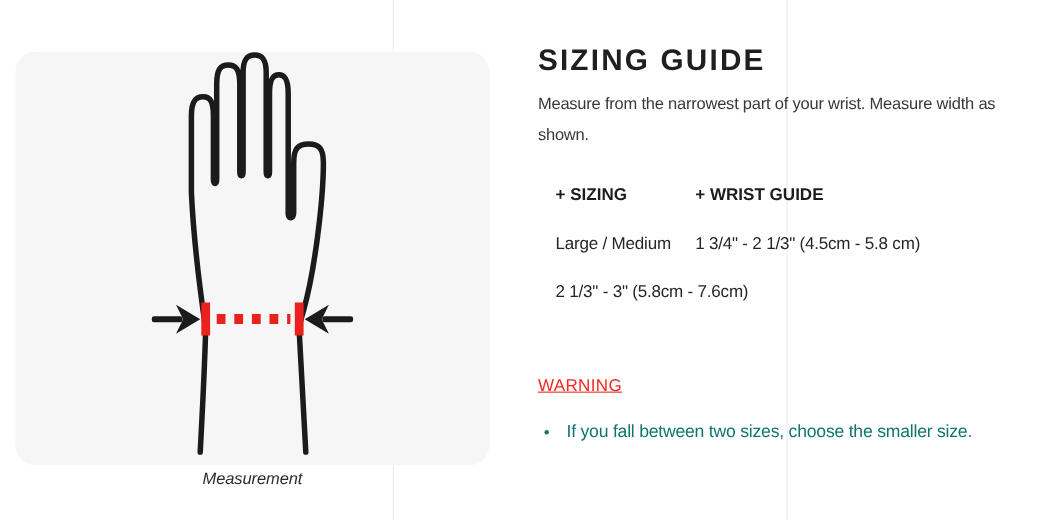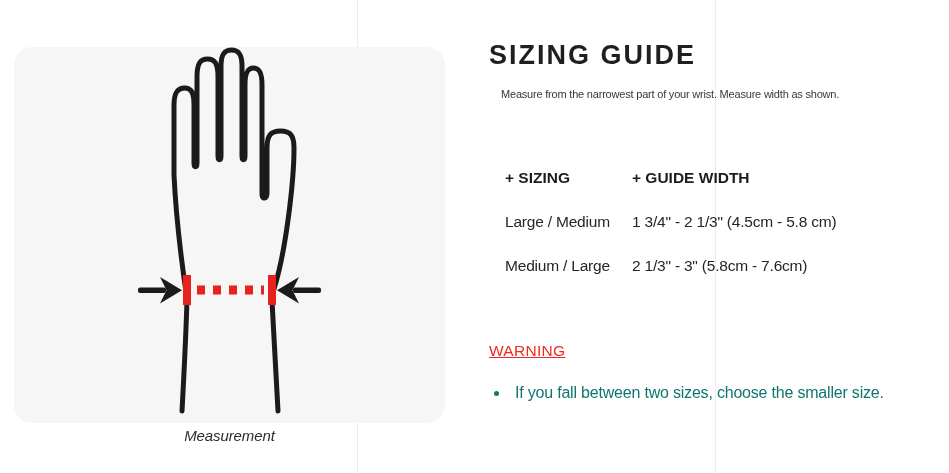--- a/index.html
+++ b/index.html
@@ -14,22 +14,22 @@
   .img-card{position:absolute;left:14px;top:47px;width:431px;height:376px;
             background:#f6f6f6;border-radius:18px;z-index:1;overflow:hidden;}
   .img-card svg{display:block;}
   .caption{position:absolute;left:14px;top:427px;width:431px;text-align:center;
            font-size:15px;color:#2c2c2c;letter-spacing:-0.1px;z-index:1;font-style:italic;}
 
   
   .content{position:absolute;left:489px;top:0;width:450px;height:397px;z-index:1;}
   .title{position:absolute;left:0;top:40px;font-size:27px;line-height:30px;font-weight:bold;
          letter-spacing:2px;color:#1f1f1f;white-space:nowrap;}
-  .desc{position:absolute;left:0;top:81px;width:445px;font-size:11px;line-height:27.5px;
-        color:#383838;letter-spacing:-0.2px;margin-left:12px;}
+  .desc{position:absolute;left:0;top:81px;width:445px;font-size:15px;line-height:27.5px;
+        color:#383838;letter-spacing:-0.2px;}
 
   .size-table{position:absolute;left:16px;top:168px;display:flex;flex-direction:column;gap:24px;}
   .trow{display:flex;align-items:flex-start;line-height:20px;font-size:15.5px;color:#262626;}
   .trow .c1{width:127px;flex:0 0 127px;letter-spacing:-0.2px;}
   .trow .c2{letter-spacing:-0.2px;white-space:nowrap;}
   .trow.thead .c1,.trow.thead .c2{font-weight:bold;color:#1c1c1c;letter-spacing:0;}
 
   .warning{position:absolute;left:0;top:341px;font-size:15.5px;line-height:20px;
            letter-spacing:0.3px;font-weight:400;text-decoration:underline;}
   .notes{position:absolute;left:4px;top:383px;margin:0;padding-left:17px;
@@ -100,28 +100,27 @@
 
   <div class="content">
 
     <div class="title">SIZING GUIDE</div>
 
     <div class="desc">Measure from the narrowest part of your wrist. Measure width as shown.</div>
 
     <div class="size-table">
       <div class="trow thead">
         <div class="c1">+ SIZING</div>
-        <div class="c2">+ GUIDE WIDTH</div>
+        <div class="c2">+ WRIST GUIDE</div>
       </div>
       <div class="trow">
         <div class="c1">Large / Medium</div>
         <div class="c2">1 3/4" - 2 1/3" (4.5cm - 5.8 cm)</div>
       </div>
       <div class="trow">
-        <div class="c1">Medium / Large</div>
         <div class="c2">2 1/3" - 3" (5.8cm - 7.6cm)</div>
       </div>
     </div>
 
     <div class="warning" style="color: rgb(242, 40, 34);">WARNING</div>
 
     <ul class="notes">
       <li>If you fall between two sizes, choose the smaller size.</li>
     </ul>
 

